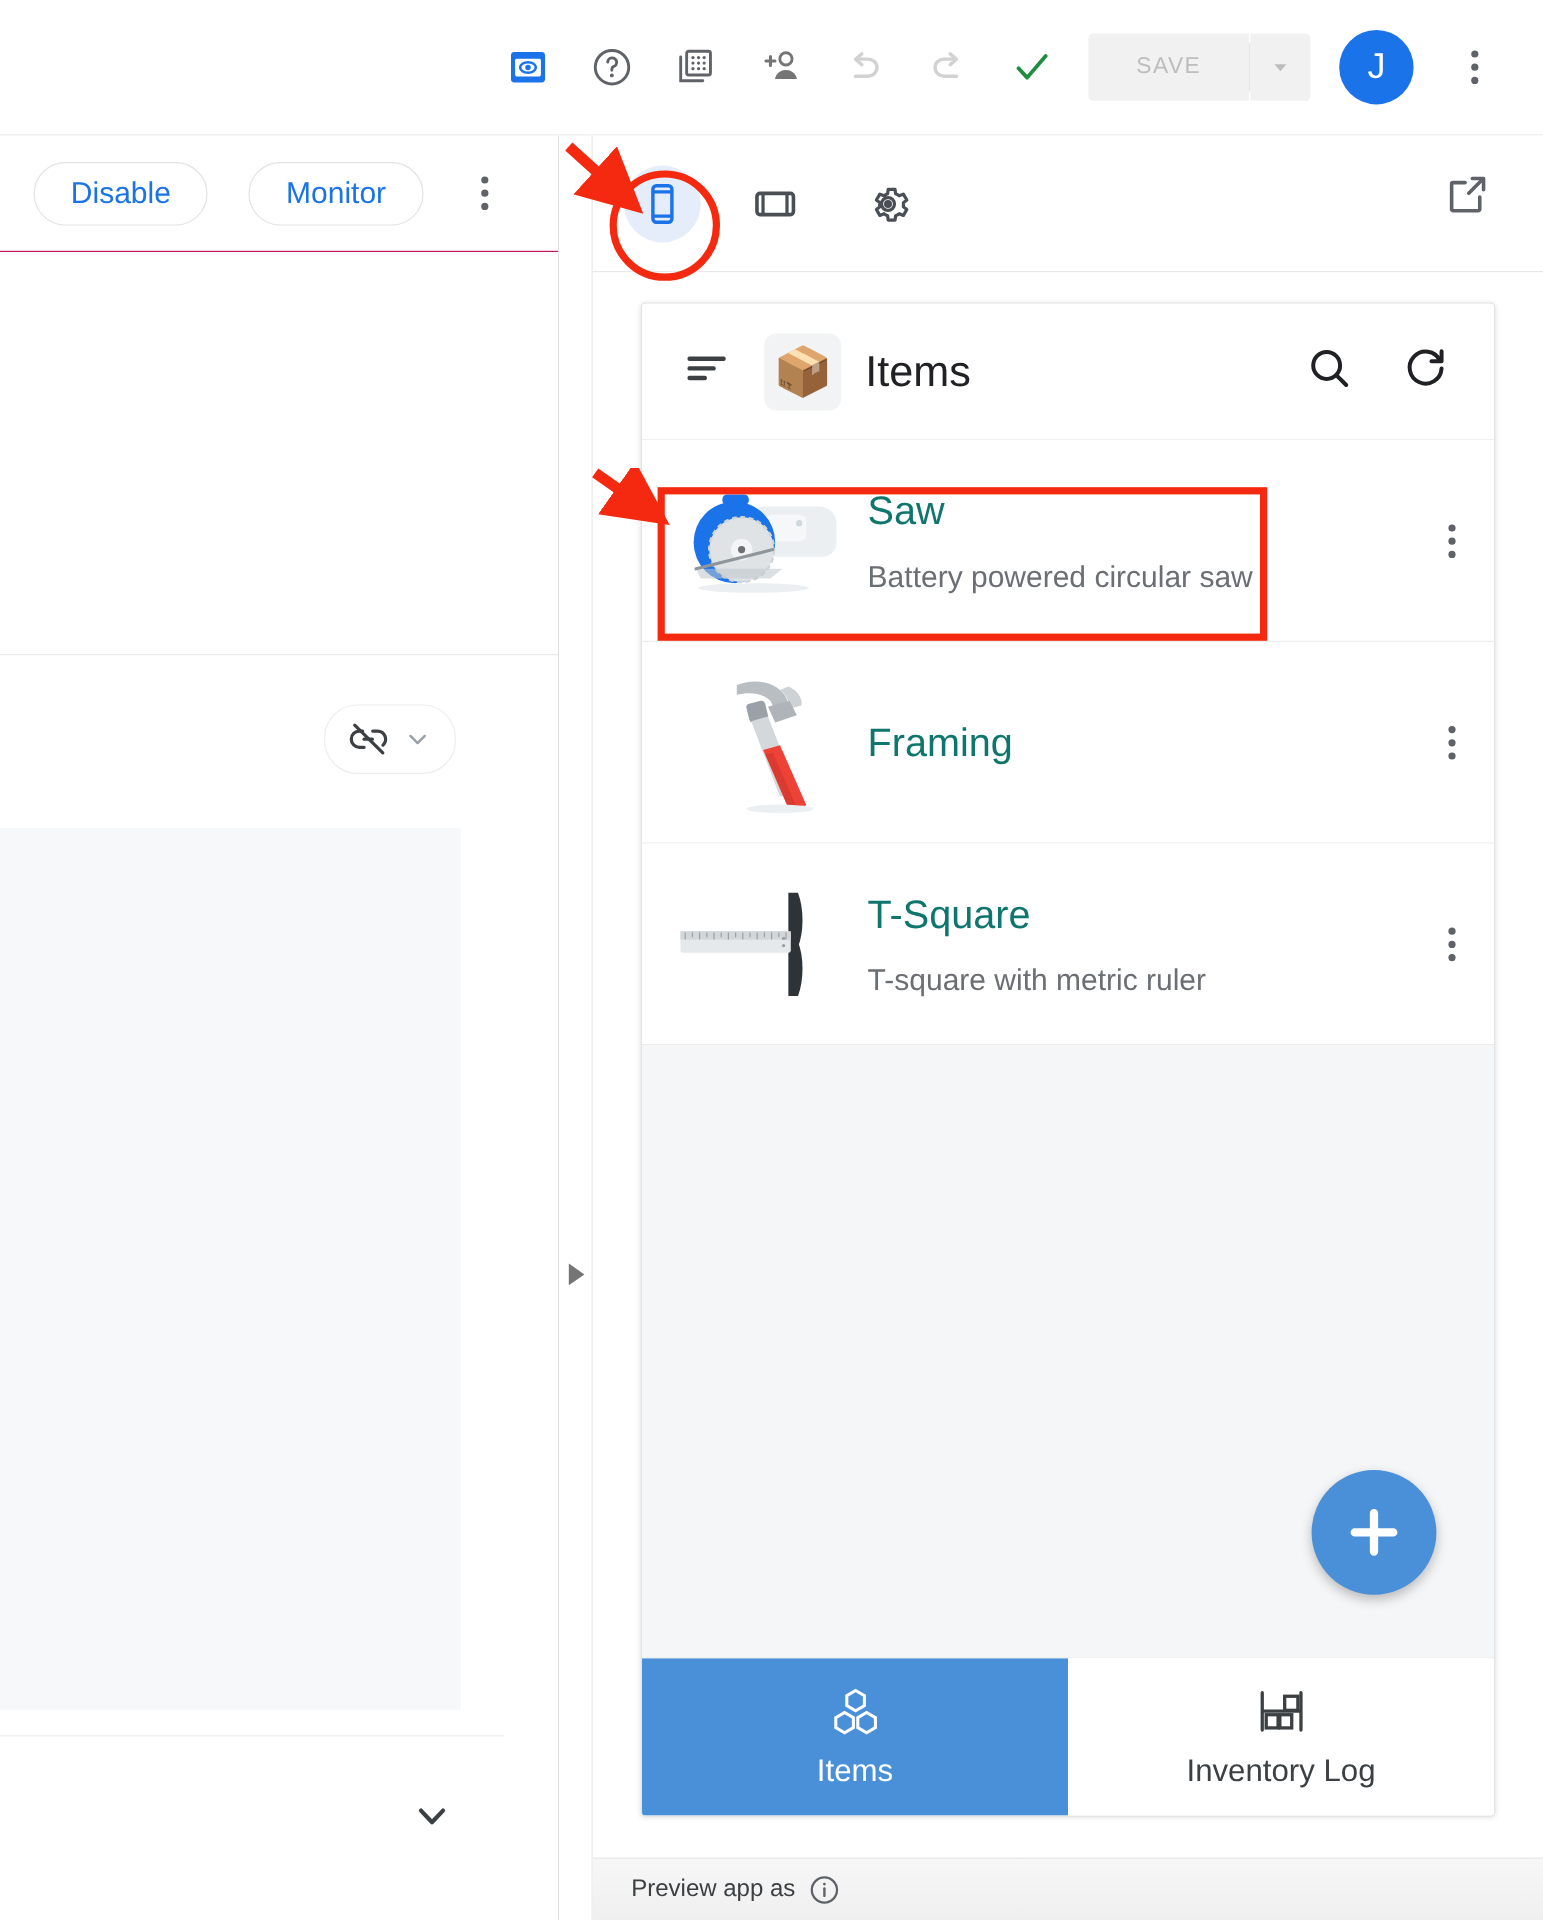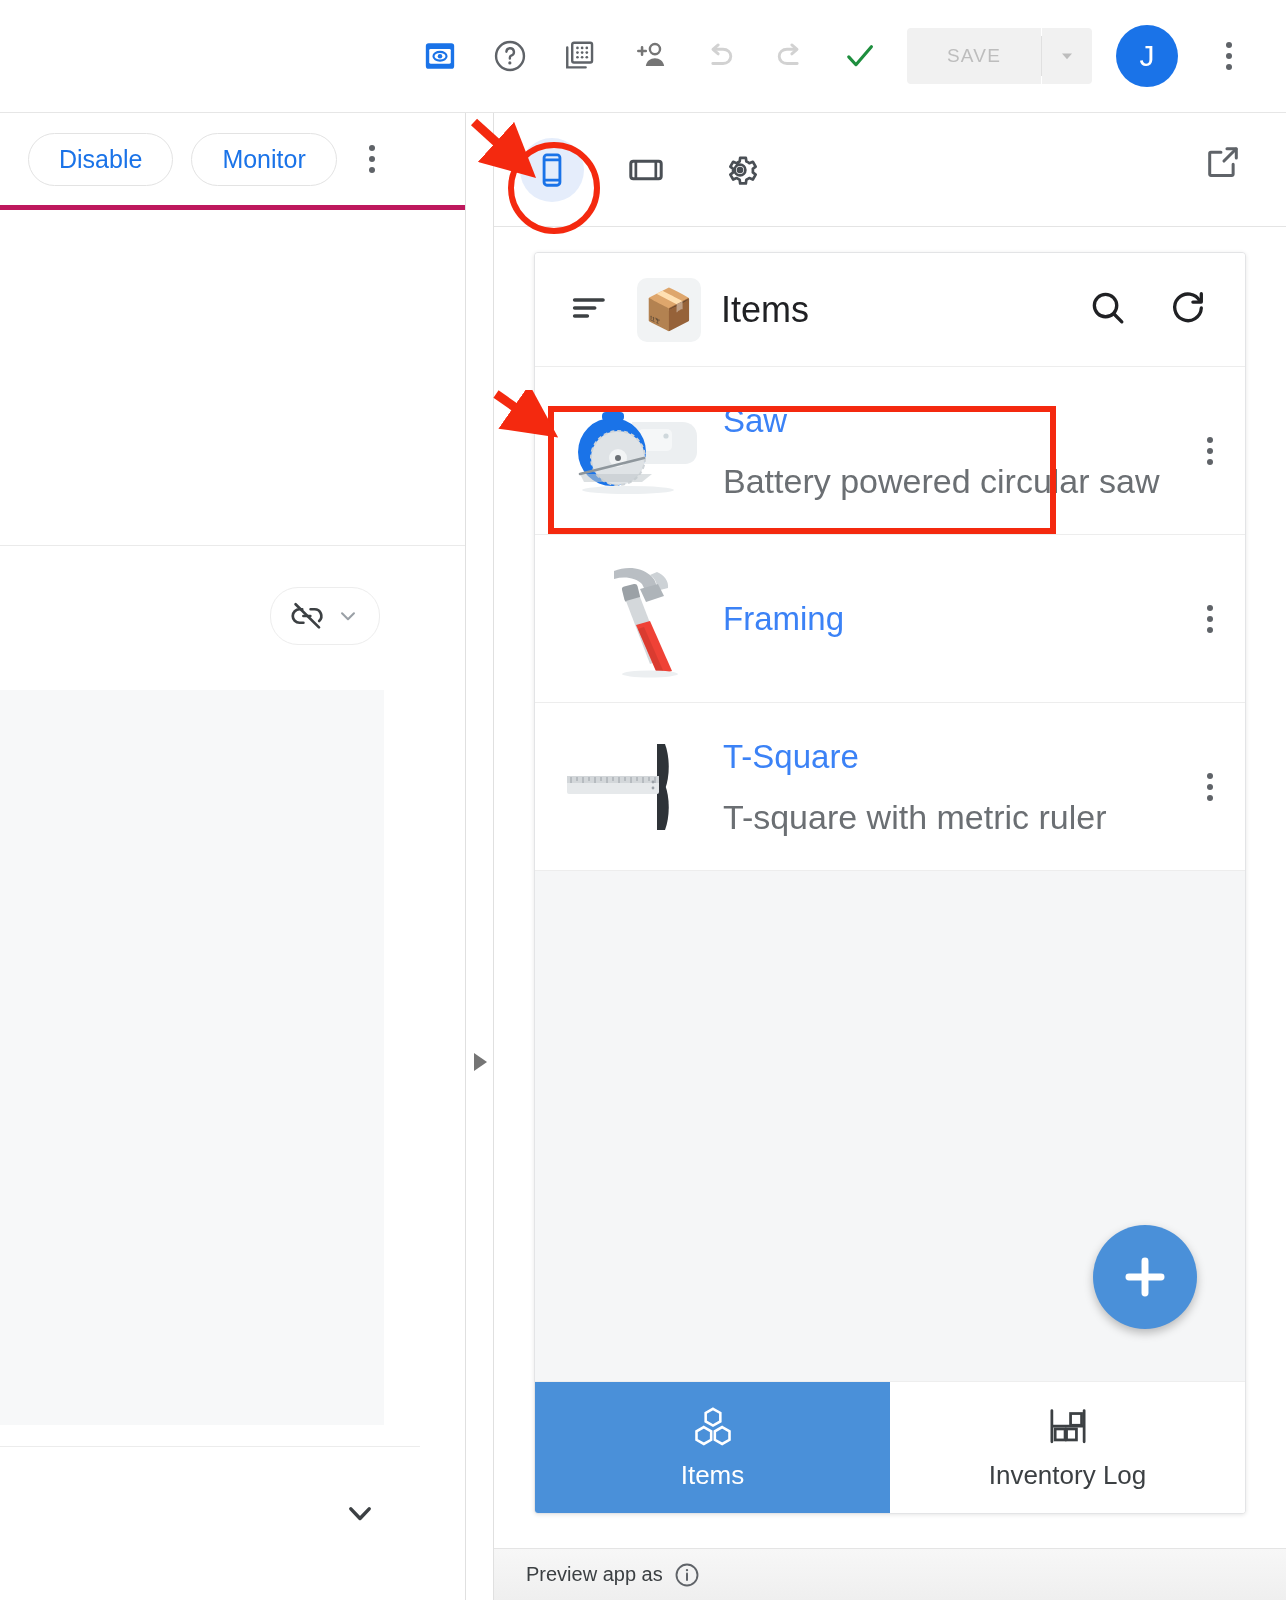--- a/index.html
+++ b/index.html
@@ -48,21 +48,21 @@
   .dots-v { display:flex; flex-direction:column; gap:5px; align-items:center; }
   .dots-v i { width:6px; height:6px; border-radius:50%; background:#5f6368; display:block; }
 
   
   .left-panel {
     position: absolute; left:0; top:113px; width: 466px; height: 1487px;
     background: #fff; border-right: 1px solid #e0e0e0;
   }
   .left-actionbar {
     height: 97px; display:flex; align-items:center; padding-left: 28px;
-    border-bottom: 5px solid #be185d; gap: 18px;
+    border-bottom: 1px solid #be185d; gap: 34px;
   }
   .pill-btn {
     border: 1px solid #e3e3e3; border-radius: 30px; background:#fff;
     color: #1a73e8; font-size: 25px; font-family: "Liberation Sans", sans-serif;
     padding: 13px 30px; cursor: pointer; line-height:1;
   }
   .left-kebab { margin-left: 6px; cursor:pointer; padding: 8px; }
 
   .left-section-1 { height: 336px; border-bottom: 1px solid #eaeaea; }
   .left-linkrow {
@@ -138,22 +138,22 @@
   .ab-title { font-size: 36px; color: #202124; flex:1; font-weight:400; }
   .ab-action { cursor:pointer; padding: 8px; margin-left: 22px; }
 
   .item-list { background:#fff; flex: 0 0 auto; }
   .item-row {
     position:relative; display:flex; align-items:center; height: 168px;
     padding: 0 26px 0 22px; border-bottom: 1px solid #ededed; cursor:pointer; background:#fff;
   }
   .item-thumb { width: 158px; height: 120px; display:flex; align-items:center; justify-content:center; flex:0 0 auto; }
   .item-text { flex:1; padding-left: 8px; }
-  .item-title { font-size: 33px; color:#3b82f6; line-height: 1.25; }
-  .item-sub { font-size: 34px; color:#6b6f73; margin-top: 20px; }
+  .item-title { font-size: 33px; color:#0f766e; line-height: 1.25; }
+  .item-sub { font-size: 25px; color:#6b6f73; margin-top: 20px; }
   .item-kebab { cursor:pointer; padding: 10px 6px; }
 
   .list-empty { flex:1; background:#f5f6f7; position:relative; }
   .fab {
     position:absolute; right: 48px; bottom: 52px; width: 104px; height: 104px;
     border-radius: 50%; background:#4a90d9; box-shadow: 0 4px 10px rgba(0,0,0,0.25);
     display:flex; align-items:center; justify-content:center; cursor:pointer;
   }
   .bottom-nav {
     height: 132px; display:flex; flex:0 0 auto; background:#fff; border-top:1px solid #eee;

